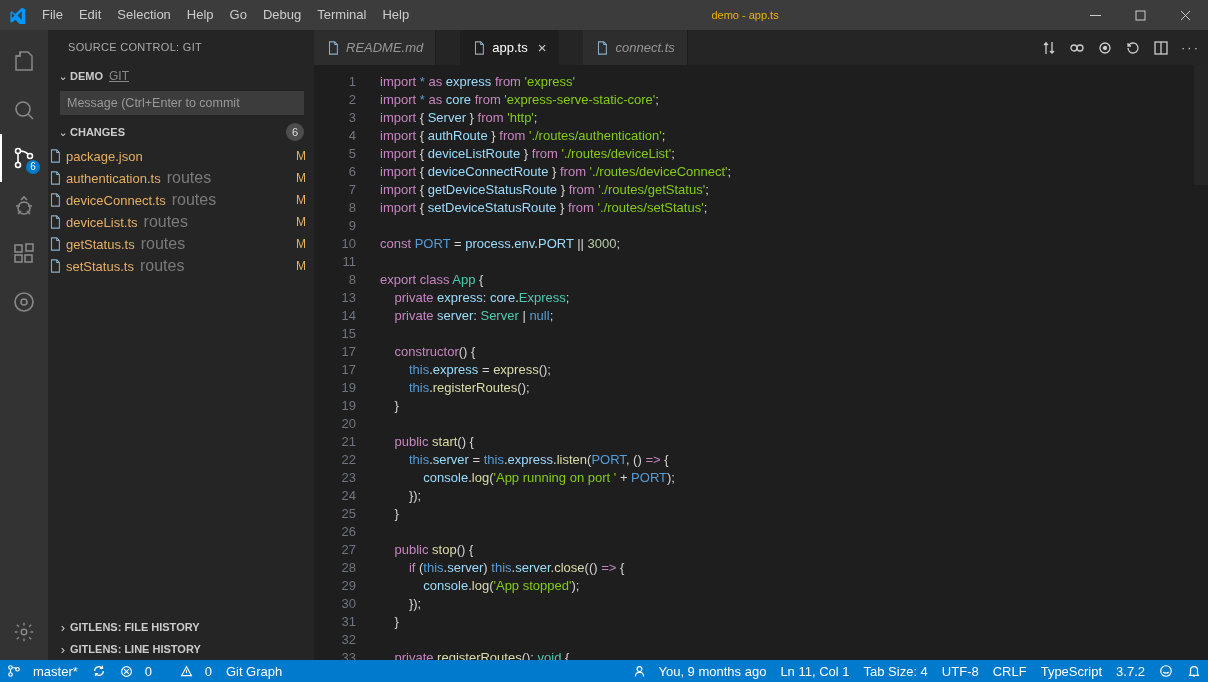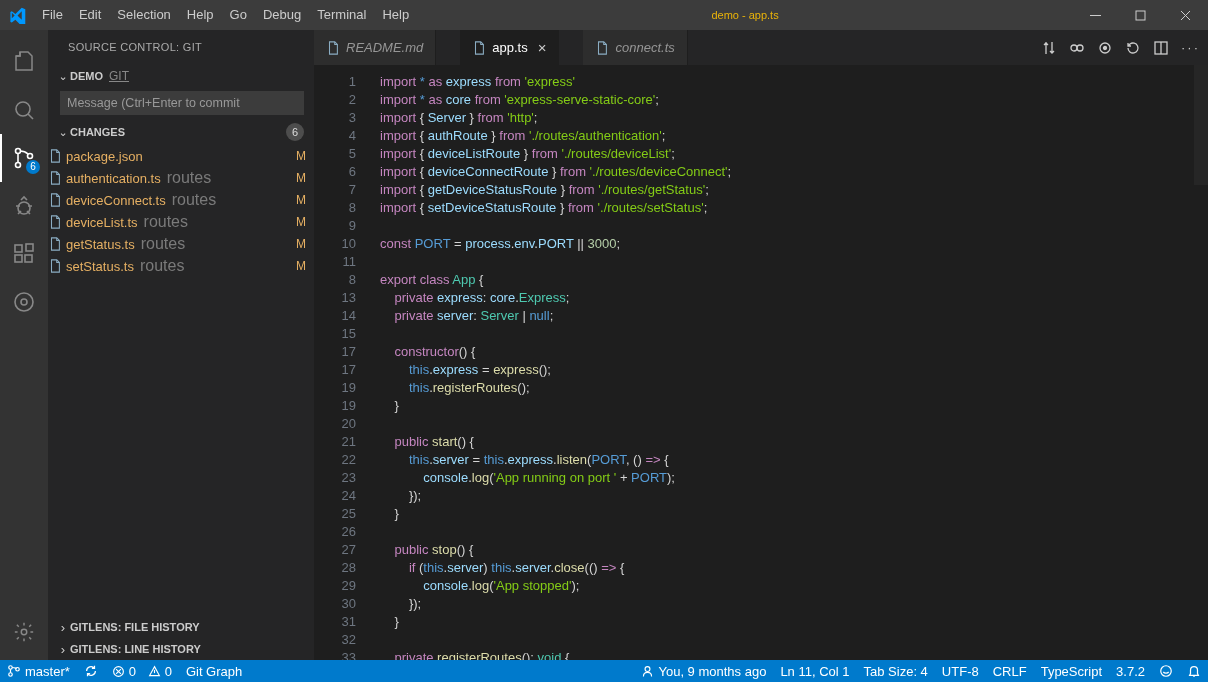--- a/index.html
+++ b/index.html
@@ -45,21 +45,21 @@
 .tab .close{margin-left:10px;color:#ccc;font-size:15px;}
 .tab-actions{margin-left:auto;display:flex;align-items:center;padding-right:8px;gap:12px;color:#ccc;}
 .code{flex:1;display:flex;overflow:hidden;font-family:Consolas,"Courier New",monospace;font-size:14px;line-height:18px;position:relative;}
 .gutter{width:56px;text-align:right;color:#6e7681;padding:8px 14px 8px 0;background:#1e1e1e;}
 .gutter div{height:18px;}
 .codecontent{flex:1;padding:8px 0 8px 10px;color:#d4d4d4;white-space:pre;overflow:hidden;}
 .codecontent div{height:18px;}
 .minimap{position:absolute;right:0;top:0;width:14px;bottom:0;background:#1e1e1e;}
 .minimap::before{content:"";position:absolute;right:0;top:0;width:14px;height:120px;background:rgba(255,255,255,0.04);}
 .status{height:22px;background:#007acc;color:#fff;display:flex;align-items:center;font-size:12px;}
-.status .sitem{padding:0 7px;height:20px;display:flex;align-items:center;gap:4px;cursor:pointer;}
+.status .sitem{padding:0 7px;height:20px;display:flex;align-items:center;gap:12px;cursor:pointer;}
 .status .spacer{flex:1;}
 .k-keyword{color:#c586c0;}
 .k-star{color:#569cd6;}
 .k-ident{color:#9cdcfe;}
 .k-str{color:#84cc16;}
 .k-punc{color:#d4d4d4;}
 .k-type{color:#4ec9b0;}
 .k-func{color:#dcdcaa;}
 .k-num{color:#b5cea8;}
 .k-const{color:#569cd6;}

